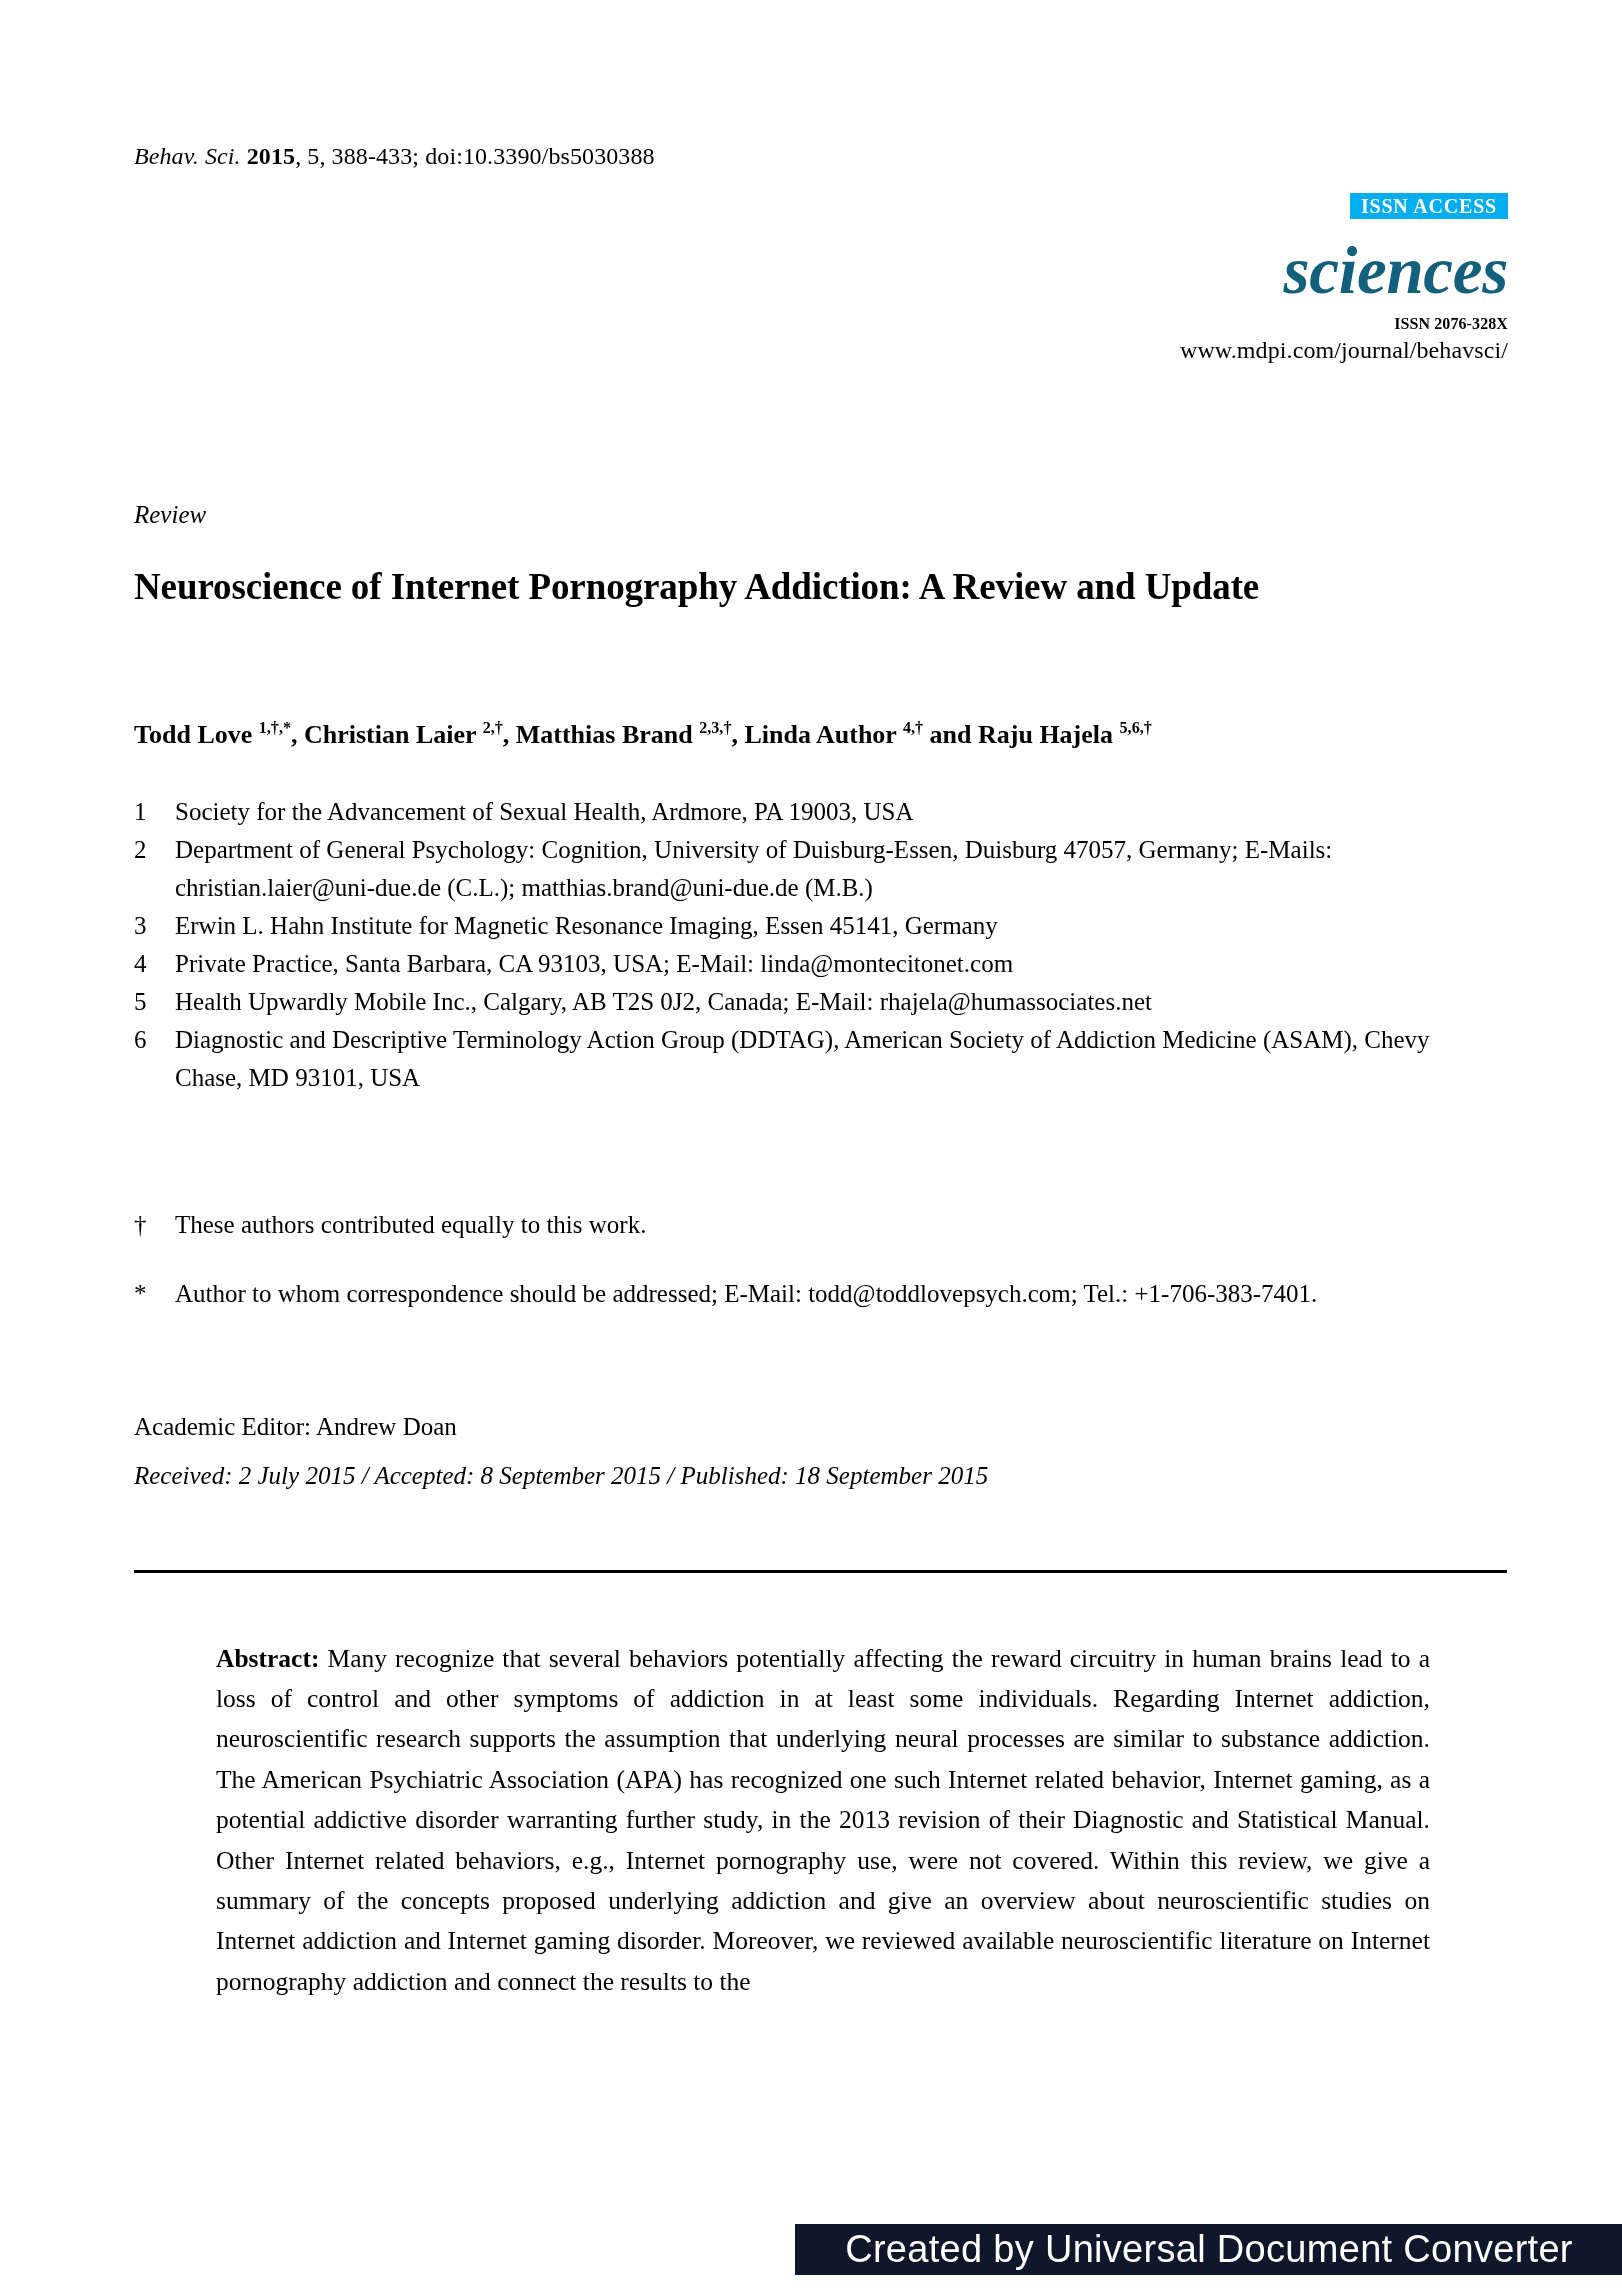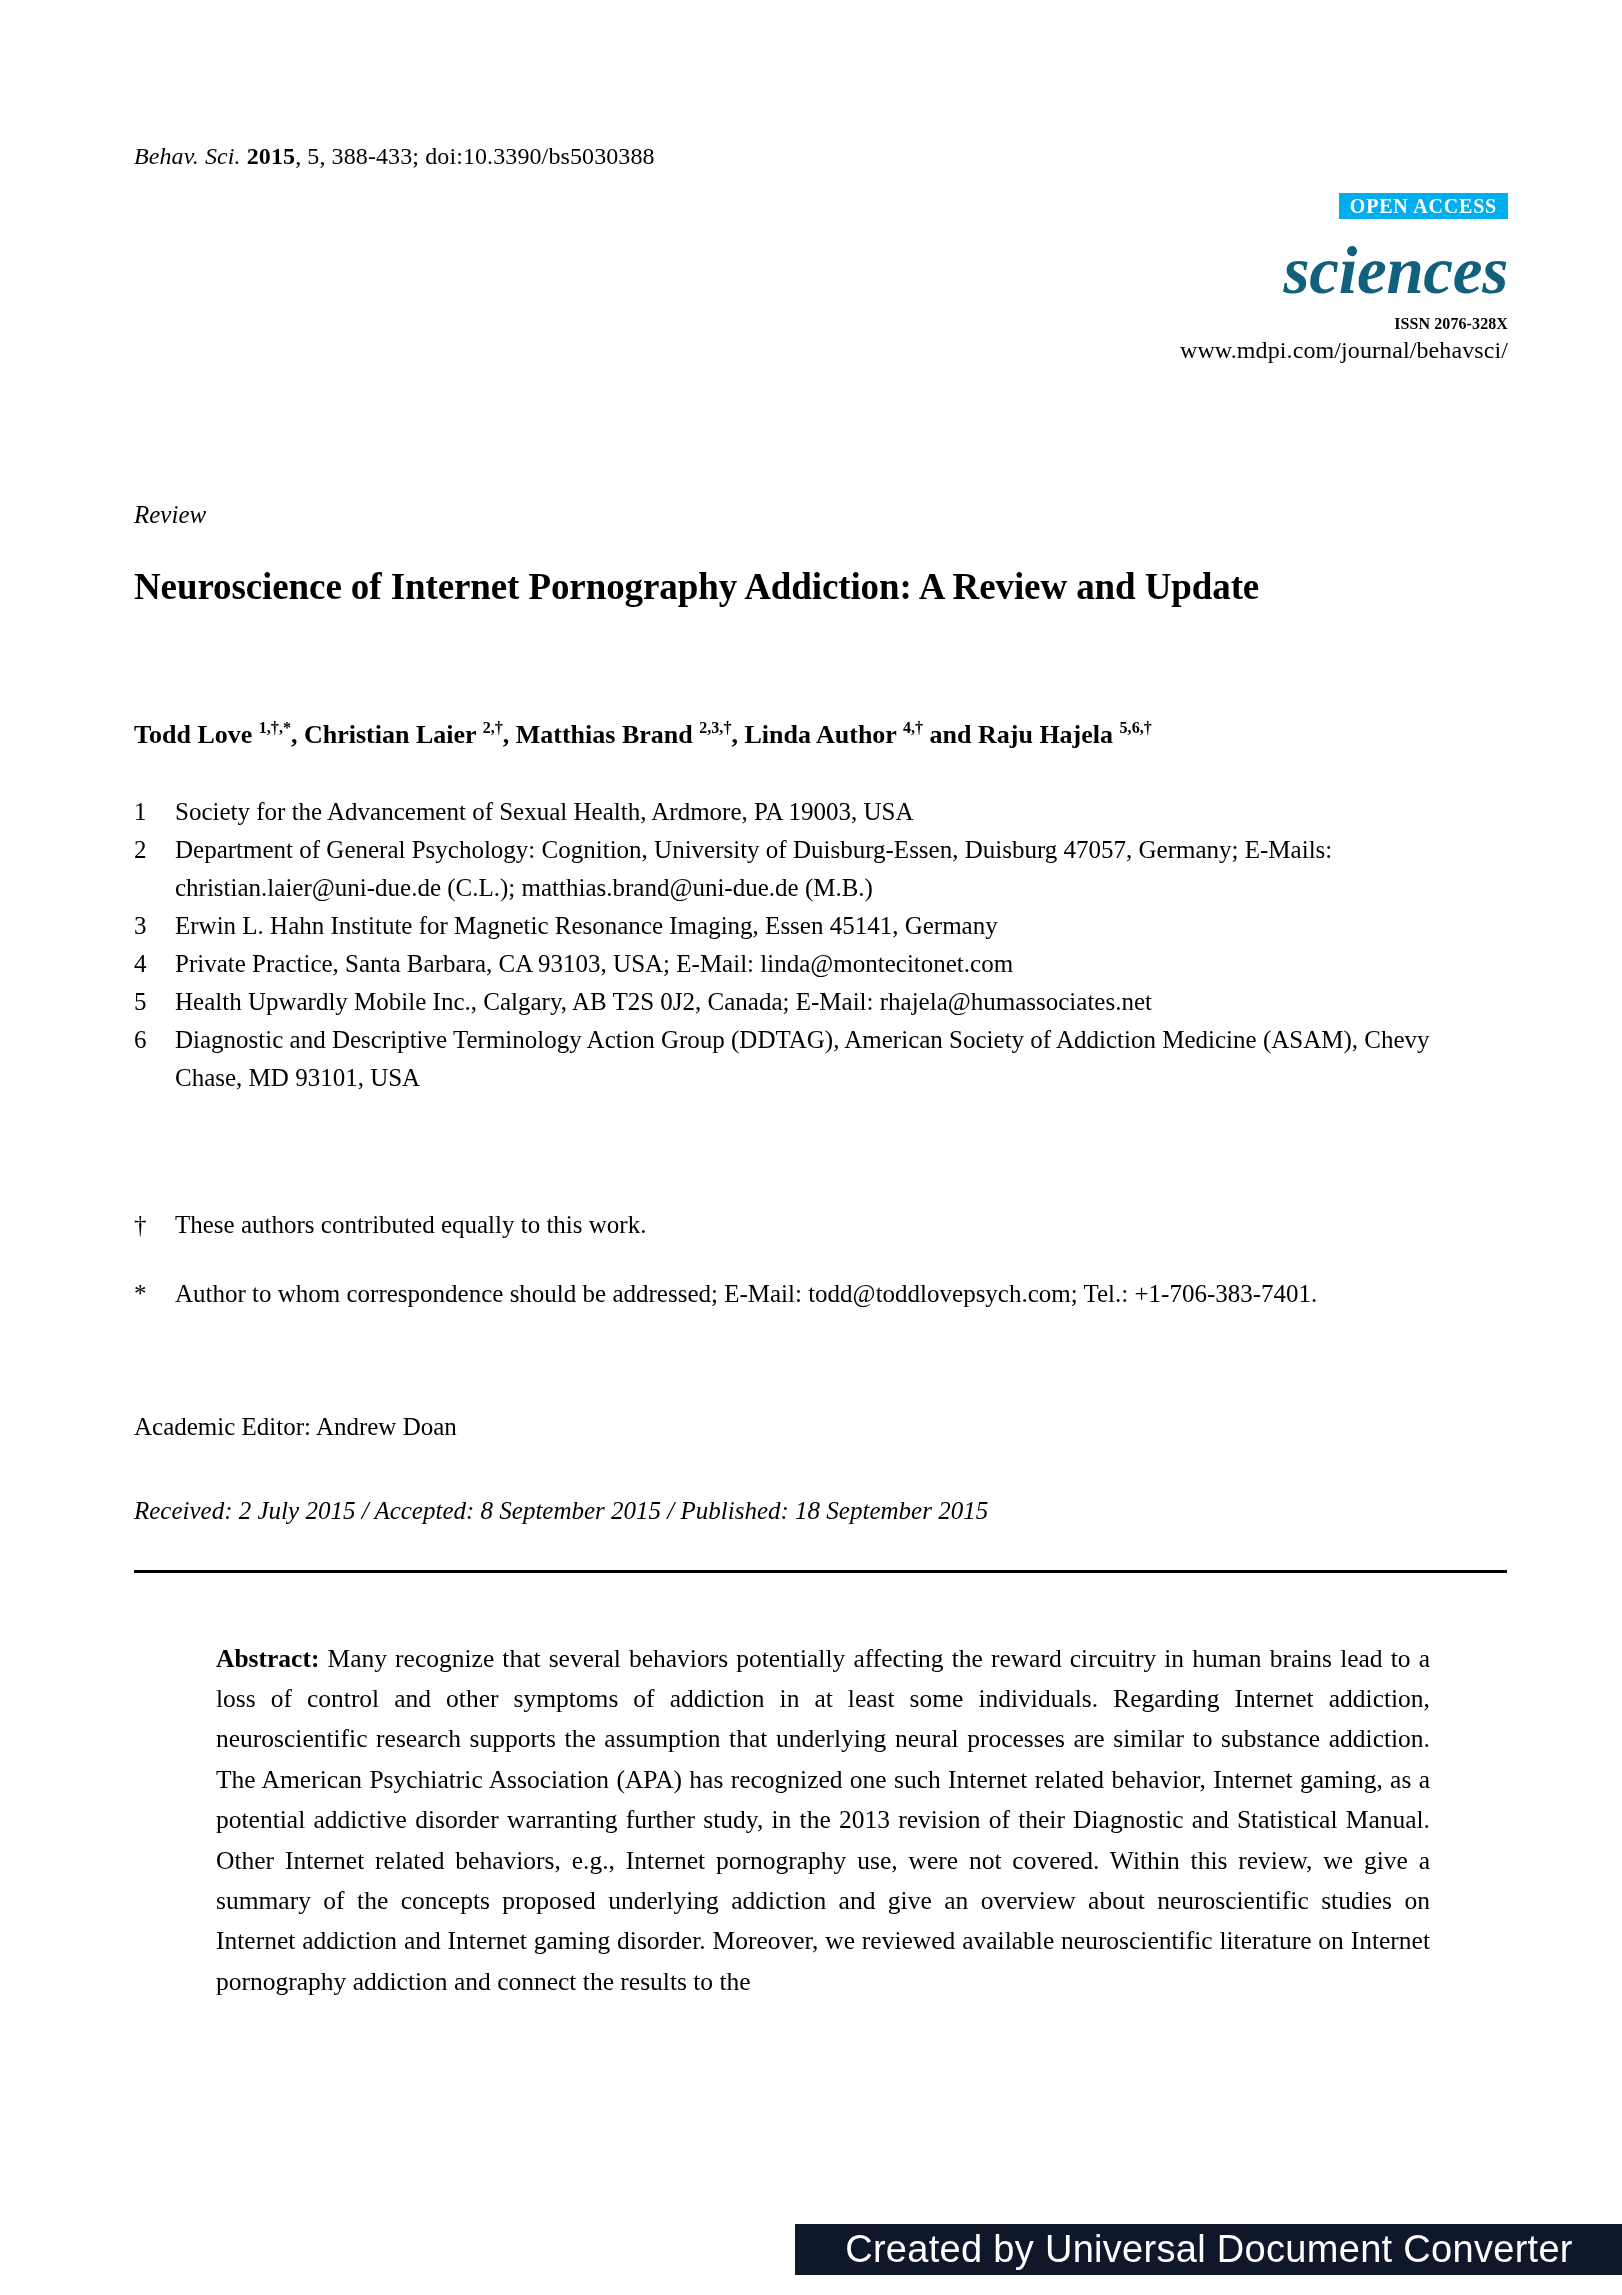--- a/index.html
+++ b/index.html
@@ -125,21 +125,21 @@
   .note-row { display:flex; align-items:flex-start; margin-bottom:31px; }
   .note-mark { width:41px; flex:0 0 41px; }
   .note-txt { flex:1 1 auto; }
 
   
   .editor {
     position:absolute; left:0; top:1413px;
     font-size:25px;
   }
   .dates {
-    position:absolute; left:0; top:1497px;
+    position:absolute; left:0; top:1462px;
     font-size:25px;
     font-style:italic;
   }
 
   
   .rule {
     position:absolute; left:0; top:1570px;
     width:1373px; height:3.3px;
     background:#000000;
   }
@@ -172,21 +172,21 @@
 </head>
 <body>
 
 <div class="page">
   <div class="content">
 
     <div class="runhead"><i>Behav. Sci.</i> <b>2015</b><span>, 5, 388-433; doi:10.3390/bs5030388</span></div>
 
     <div class="masthead">
       <div>
-        <span class="oa-badge">OPEN ACCESS</span>
+        <span class="oa-badge">ISSN ACCESS</span>
       </div>
       <div class="journal-name">
         <div>sciences</div>
       </div>
       <div class="issn">ISSN 2076-328X</div>
       <div class="journal-url">www.mdpi.com/journal/behavsci/</div>
     </div>
 
     <div class="article-type">Review</div>
 

